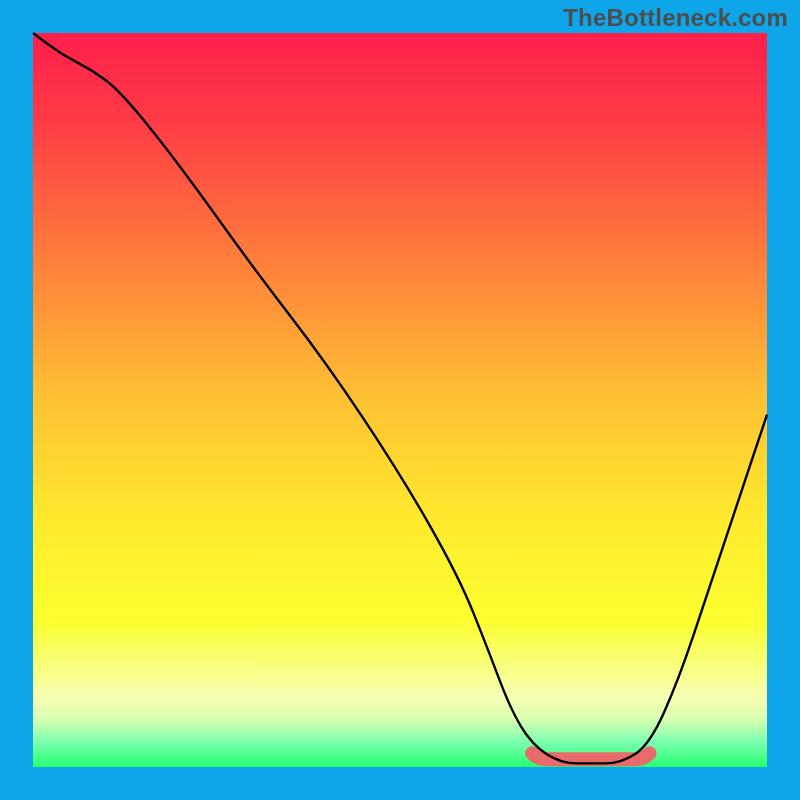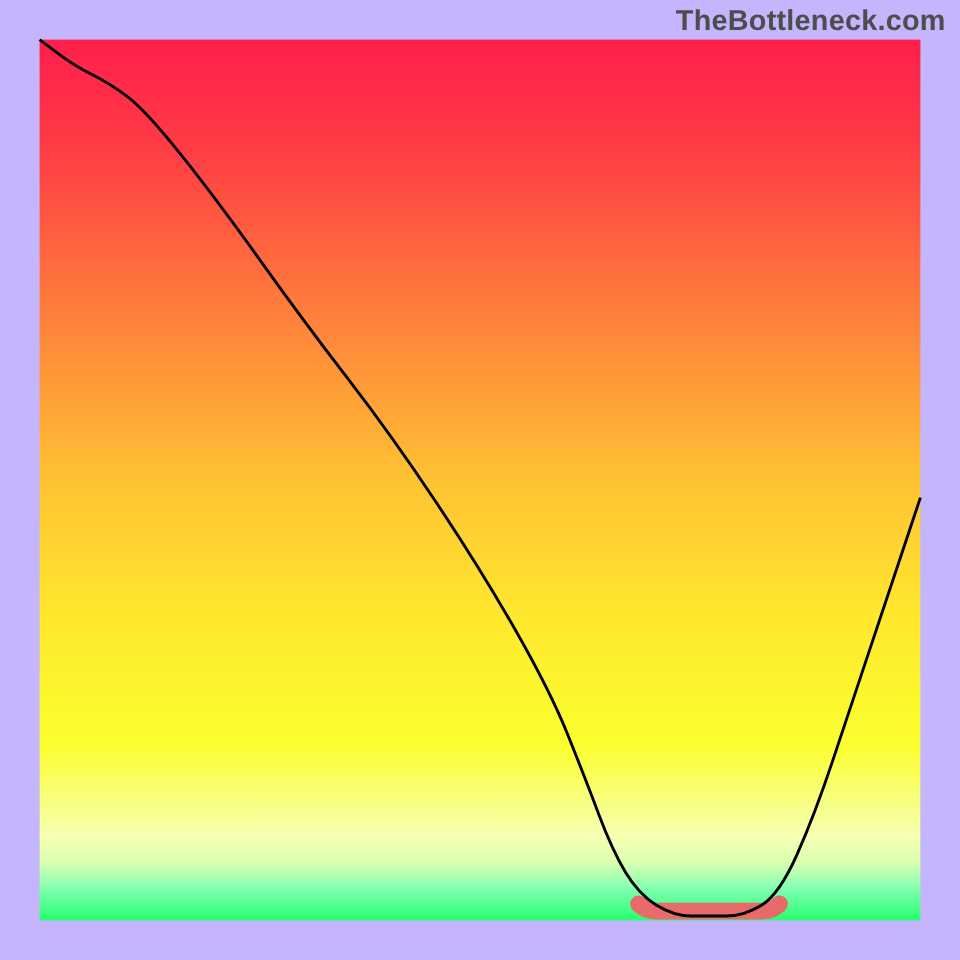--- a/index.html
+++ b/index.html
@@ -8,21 +8,21 @@
     width: 800px;
     height: 800px;
     background: #000;
     font-family: Arial, Helvetica, sans-serif;
     overflow: hidden;
   }
   .frame {
     position: relative;
     width: 800px;
     height: 800px;
-    background: #c4b5fd;
+    background: #0ea5e9;
   }
   .watermark {
     position: absolute;
     top: 4px;
     right: 12px;
     color: #4d4d4d;
     font-size: 24px;
     font-weight: 600;
     letter-spacing: 0.2px;
     user-select: none;

